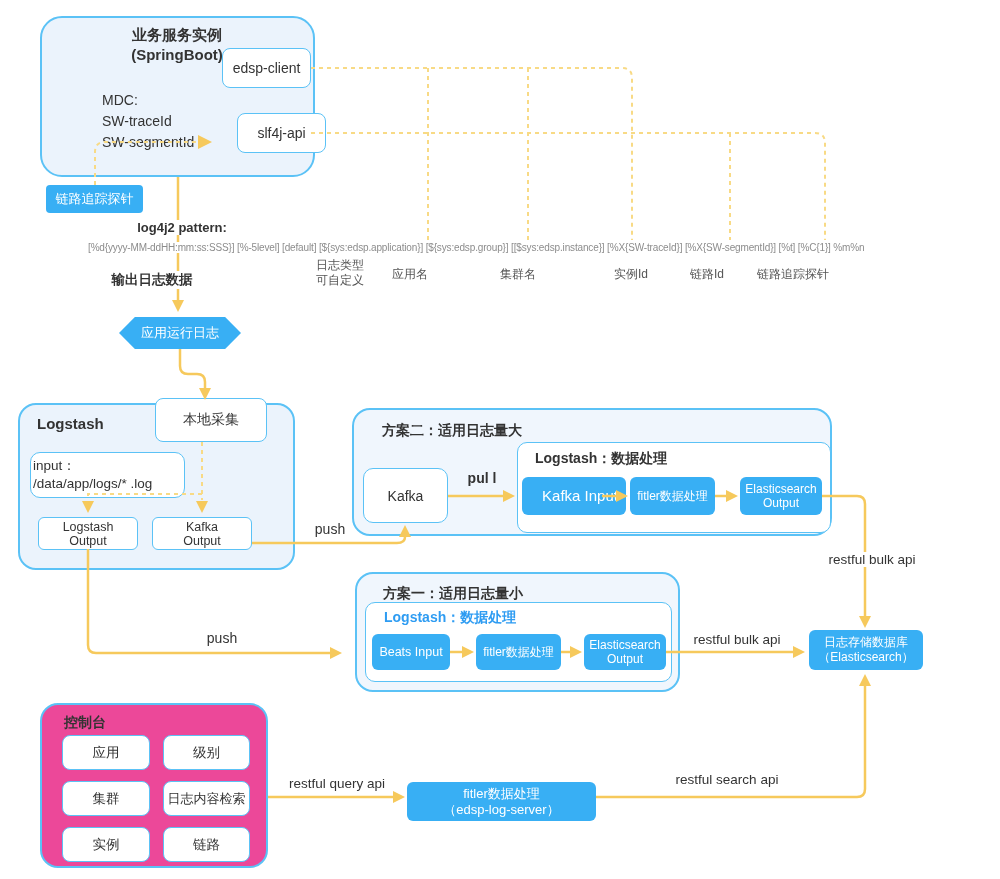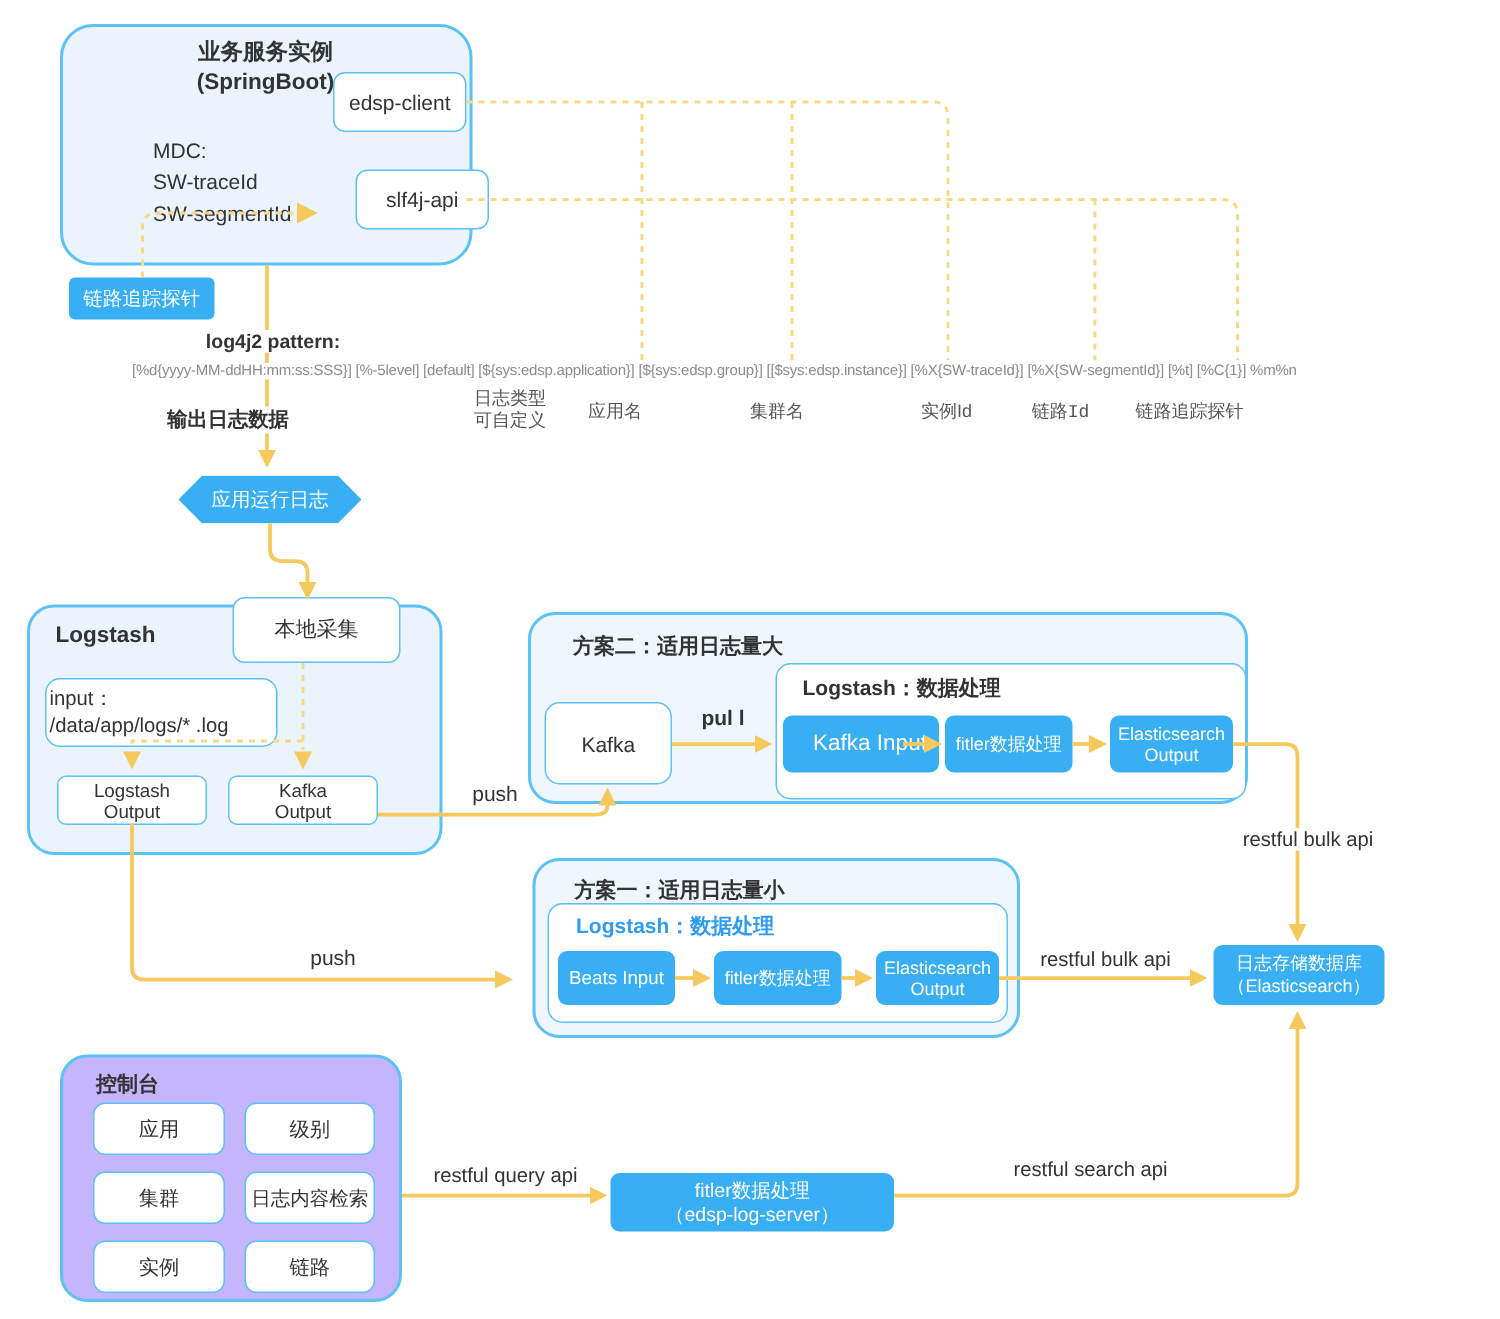--- a/index.html
+++ b/index.html
@@ -92,21 +92,21 @@
 
   <div class="edge onwhite cx" style="left:182px;top:220px;font-weight:bold;font-size:13px;white-space:nowrap;">log4j2 pattern:</div>
   <div class="edge onwhite" style="left:85px;top:242px;width:860px;font-size:10px;color:#8C8C8C;white-space:nowrap;text-align:left;letter-spacing:-0.15px;">[%d{yyyy-MM-ddHH:mm:ss:SSS}] [%-5level] [default] [${sys:edsp.application}] [${sys:edsp.group}] [[$sys:edsp.instance}] [%X{SW-traceId}] [%X{SW-segmentId}] [%t] [%C{1}] %m%n</div>
   <div class="edge onwhite cx" style="left:152px;top:271px;font-weight:bold;font-size:13.5px;white-space:nowrap;">输出日志数据</div>
 
   <div class="lbl cx pre" style="left:340px;top:258px;line-height:15px;">日志类型
 可自定义</div>
   <div class="lbl cx" style="left:410px;top:266px;">应用名</div>
   <div class="lbl cx" style="left:518px;top:266px;">集群名</div>
   <div class="lbl cx" style="left:631px;top:266px;">实例Id</div>
-  <div class="lbl cx" style="left:707px;top:266px;font-family:Liberation Mono, monospace;">链路Id</div>
+  <div class="lbl cx" style="left:707px;top:266px;">链路Id</div>
   <div class="lbl cx" style="left:793px;top:266px;">链路追踪探针</div>
 
   <div class="hex" style="left:119px;top:317px;width:122px;height:32px;">应用运行日志</div>
 
   <div class="panel" style="left:18px;top:403px;width:277px;height:167px;">
     <div class="abs btitle" style="left:17px;top:10px;font-size:15px;">Logstash</div>
   </div>
   <div class="wnode" style="left:155px;top:398px;width:112px;height:44px;font-size:14px;">本地采集</div>
   <div class="wnode" style="left:30px;top:452px;width:155px;height:46px;border-radius:10px;font-size:13.5px;justify-content:flex-start;">
     <div class="pre" style="padding-left:2px;text-align:left;line-height:18px;">input：
@@ -145,21 +145,21 @@
 Output</div>
 
   <div class="bnode pre" style="left:809px;top:630px;width:114px;height:40px;font-size:12px;line-height:15px;">日志存储数据库
 （Elasticsearch）</div>
 
   <div class="edge onwhite cx" style="left:872px;top:552px;white-space:nowrap;">restful bulk api</div>
   <div class="edge cx" style="left:737px;top:632px;white-space:nowrap;">restful bulk api</div>
   <div class="edge cx" style="left:337px;top:776px;white-space:nowrap;">restful query api</div>
   <div class="edge cx" style="left:727px;top:772px;white-space:nowrap;">restful search api</div>
 
-  <div class="panel" style="left:40px;top:703px;width:228px;height:165px;background:#c4b5fd;">
+  <div class="panel" style="left:40px;top:703px;width:228px;height:165px;background:#ec4899;">
     <div class="abs btitle" style="left:22px;top:9px;">控制台</div>
   </div>
   <div class="wnode" style="left:62px;top:735px;width:88px;height:35px;font-size:13.5px;">应用</div>
   <div class="wnode" style="left:163px;top:735px;width:87px;height:35px;font-size:13.5px;">级别</div>
   <div class="wnode" style="left:62px;top:781px;width:88px;height:35px;font-size:13.5px;">集群</div>
   <div class="wnode" style="left:163px;top:781px;width:87px;height:35px;font-size:13px;">日志内容检索</div>
   <div class="wnode" style="left:62px;top:827px;width:88px;height:35px;font-size:13.5px;">实例</div>
   <div class="wnode" style="left:163px;top:827px;width:87px;height:35px;font-size:13.5px;">链路</div>
 
   <div class="bnode pre" style="left:407px;top:782px;width:189px;height:39px;font-size:13px;line-height:16px;">fitler数据处理

